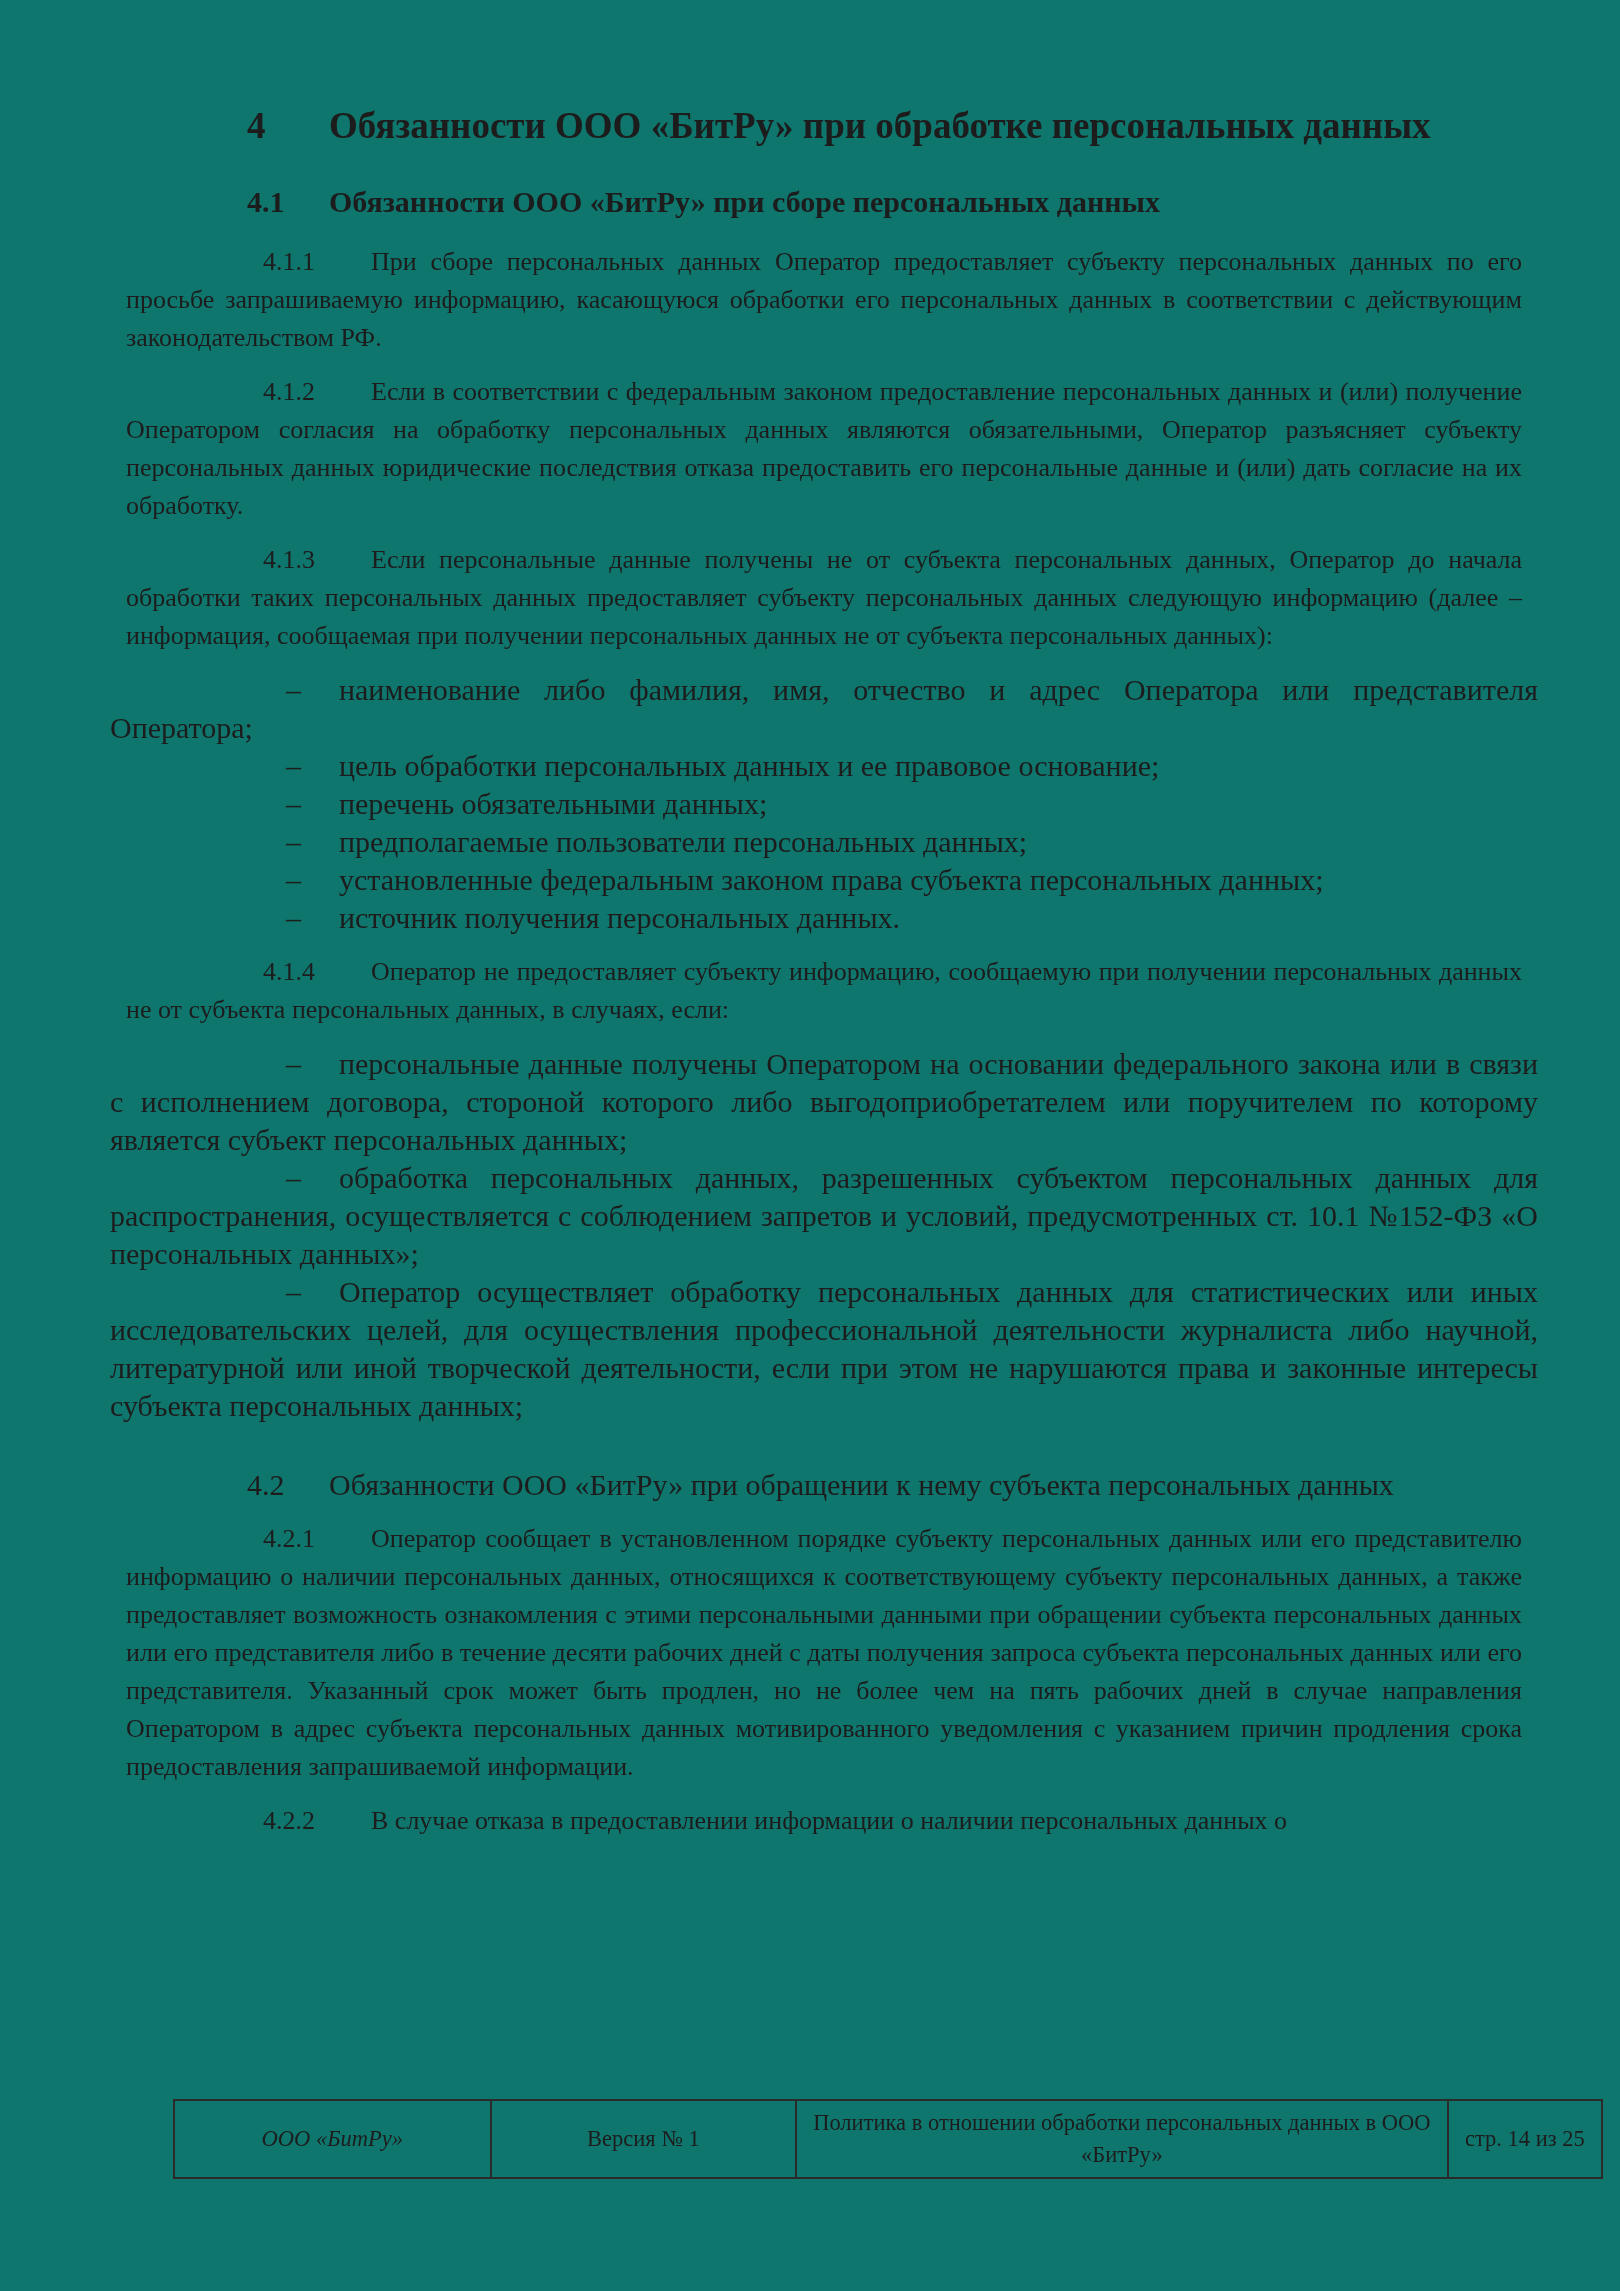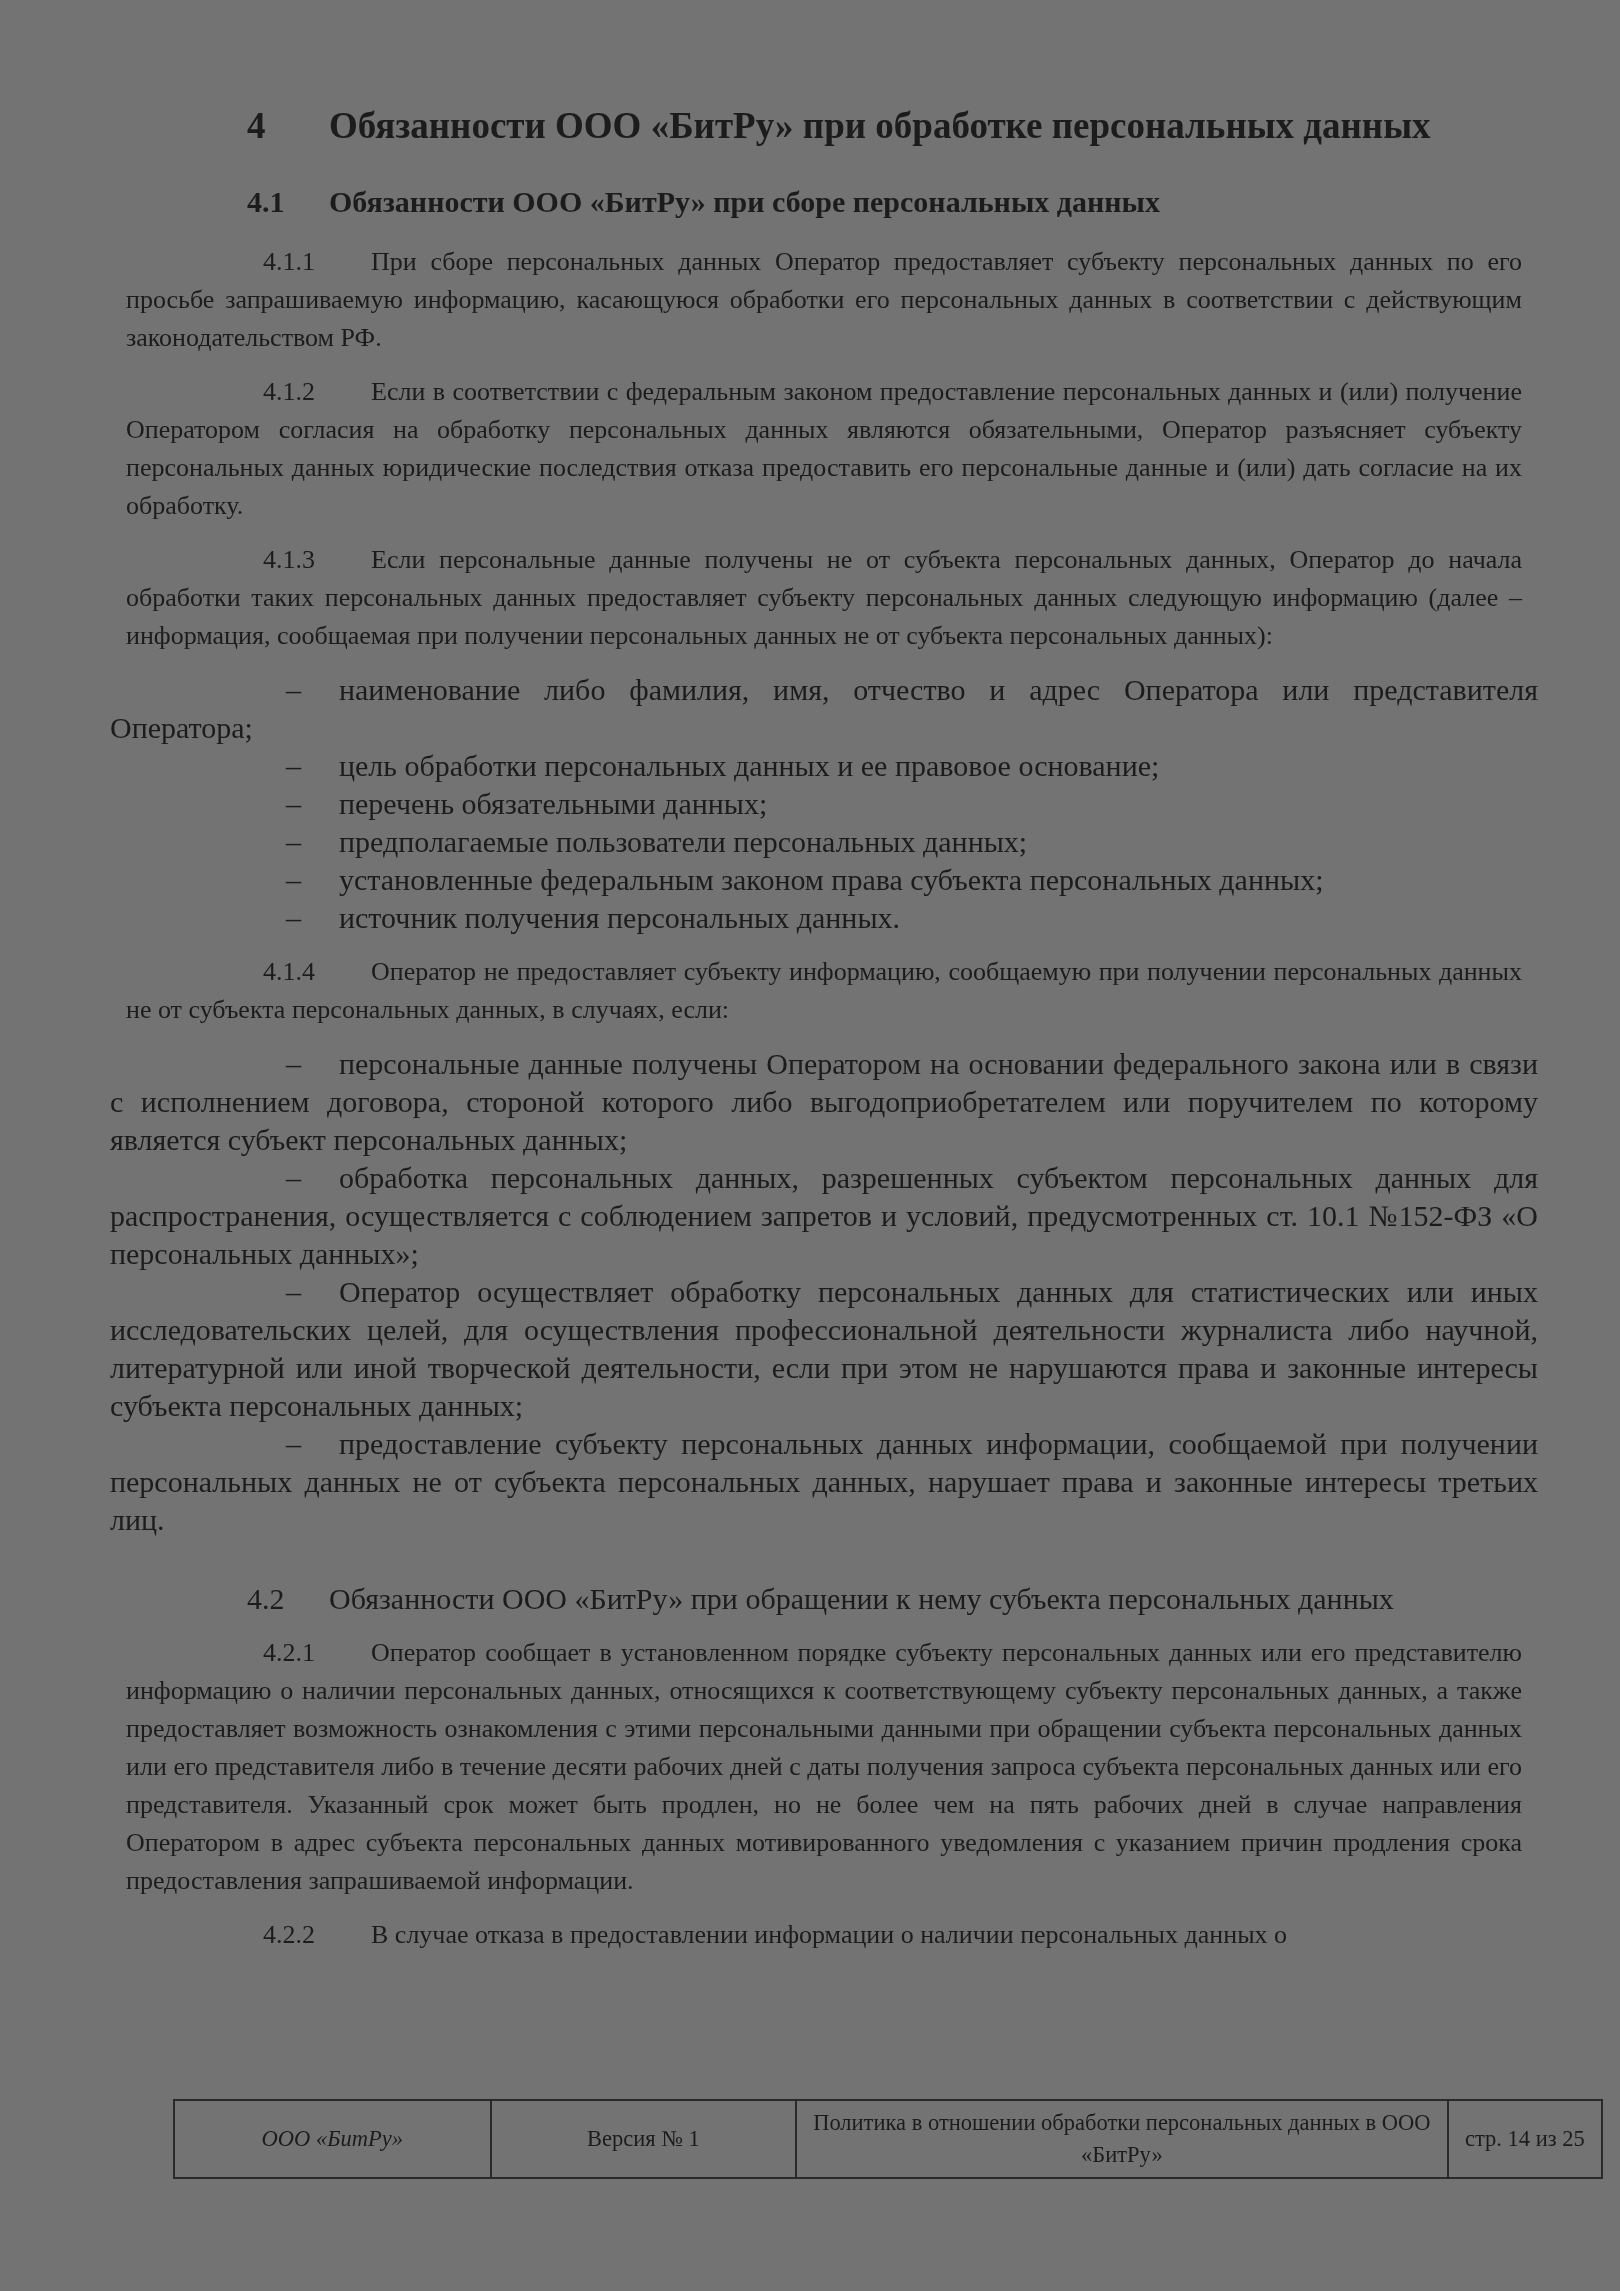--- a/index.html
+++ b/index.html
@@ -1,19 +1,19 @@
 <!DOCTYPE html>
 <html lang="ru"><head>
 <meta charset="utf-8">
 <style>
   html,body{margin:0;padding:0;background:#888;}
   .page{
     position:relative;
     width:1620px;height:2292px;
-    background:#737373;
+    background:#0f766e;
     color:#1c1c1c;
     font-family:"Liberation Serif","DejaVu Serif",serif;
     overflow:hidden;
     box-sizing:border-box;
     padding:102px 82px 0 110px;
   }
   .h1{
     font-size:37px;
     font-weight:bold;
     line-height:47px;
@@ -131,23 +131,20 @@
 
   <p class="bullet">
     <span class="dash">–</span><span>персональные данные получены Оператором на основании федерального закона или в связи с исполнением договора, стороной которого либо выгодоприобретателем или поручителем по которому является субъект персональных данных;</span>
   </p>
   <p class="bullet">
     <span class="dash">–</span><span>обработка персональных данных, разрешенных субъектом персональных данных для распространения, осуществляется с соблюдением запретов и условий, предусмотренных ст. 10.1 №152-ФЗ «О персональных данных»;</span>
   </p>
   <p class="bullet">
     <span class="dash">–</span><span>Оператор осуществляет обработку персональных данных для статистических или иных исследовательских целей, для осуществления профессиональной деятельности журналиста либо научной, литературной или иной творческой деятельности, если при этом не нарушаются права и законные интересы субъекта персональных данных;</span>
   </p>
-  <p class="bullet">
-    <span class="dash">–</span><span>предоставление субъекту персональных данных информации, сообщаемой при получении персональных данных не от субъекта персональных данных, нарушает права и законные интересы третьих лиц.</span>
-  </p>
 
   <p class="h2just">
     <span class="num">4.2</span><span>Обязанности ООО «БитРу» при обращении к нему субъекта персональных данных</span>
   </p>
 
   <p class="body">
     <span class="num">4.2.1</span><span>Оператор сообщает в установленном порядке субъекту персональных данных или его представителю информацию о наличии персональных данных, относящихся к соответствующему субъекту персональных данных, а также предоставляет возможность ознакомления с этими персональными данными при обращении субъекта персональных данных или его представителя либо в течение десяти рабочих дней с даты получения запроса субъекта персональных данных или его представителя. Указанный срок может быть продлен, но не более чем на пять рабочих дней в случае направления Оператором в адрес субъекта персональных данных мотивированного уведомления с указанием причин продления срока предоставления запрашиваемой информации.</span>
   </p>
 
   <p class="body">

